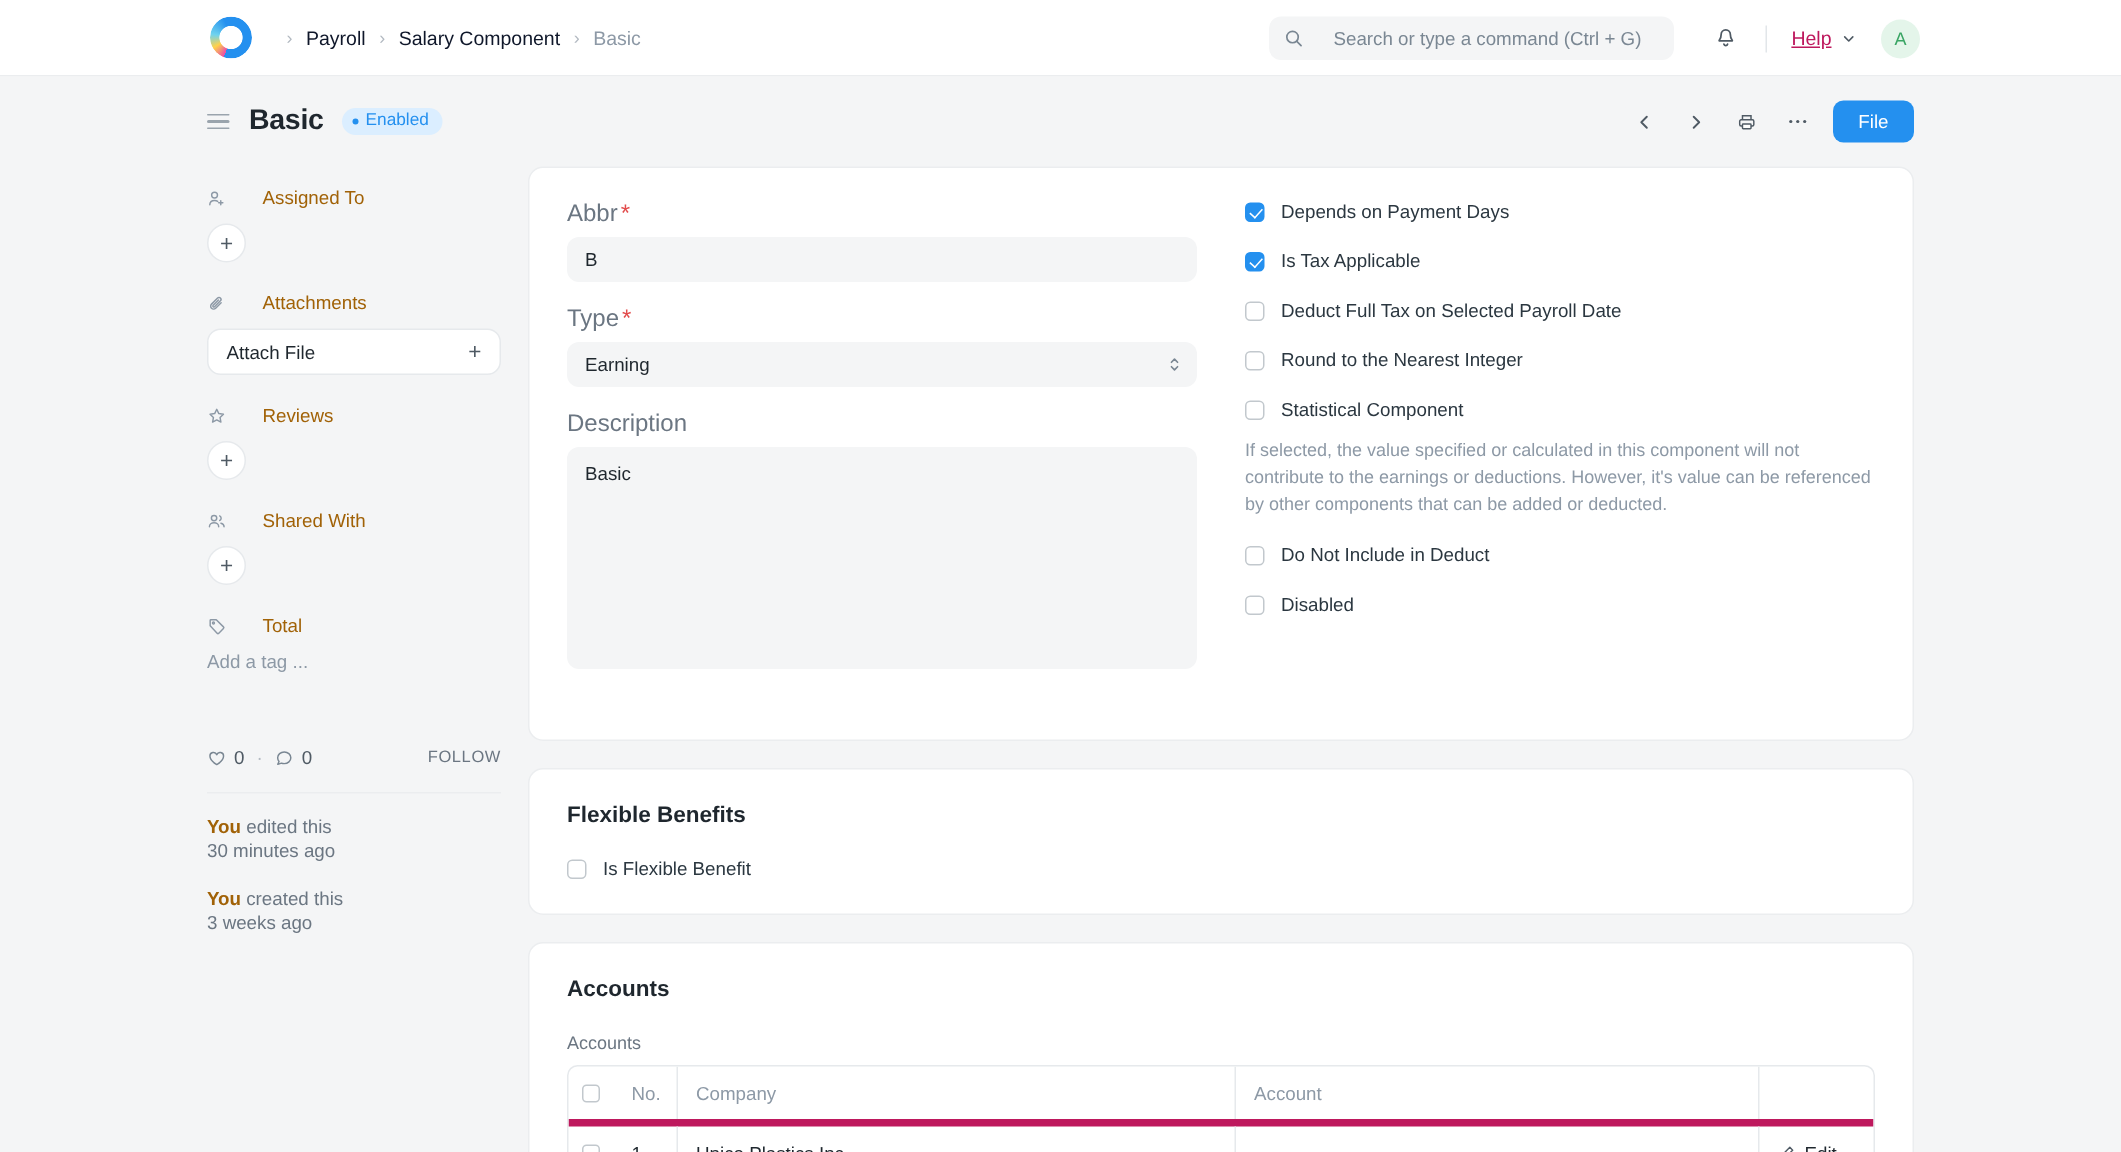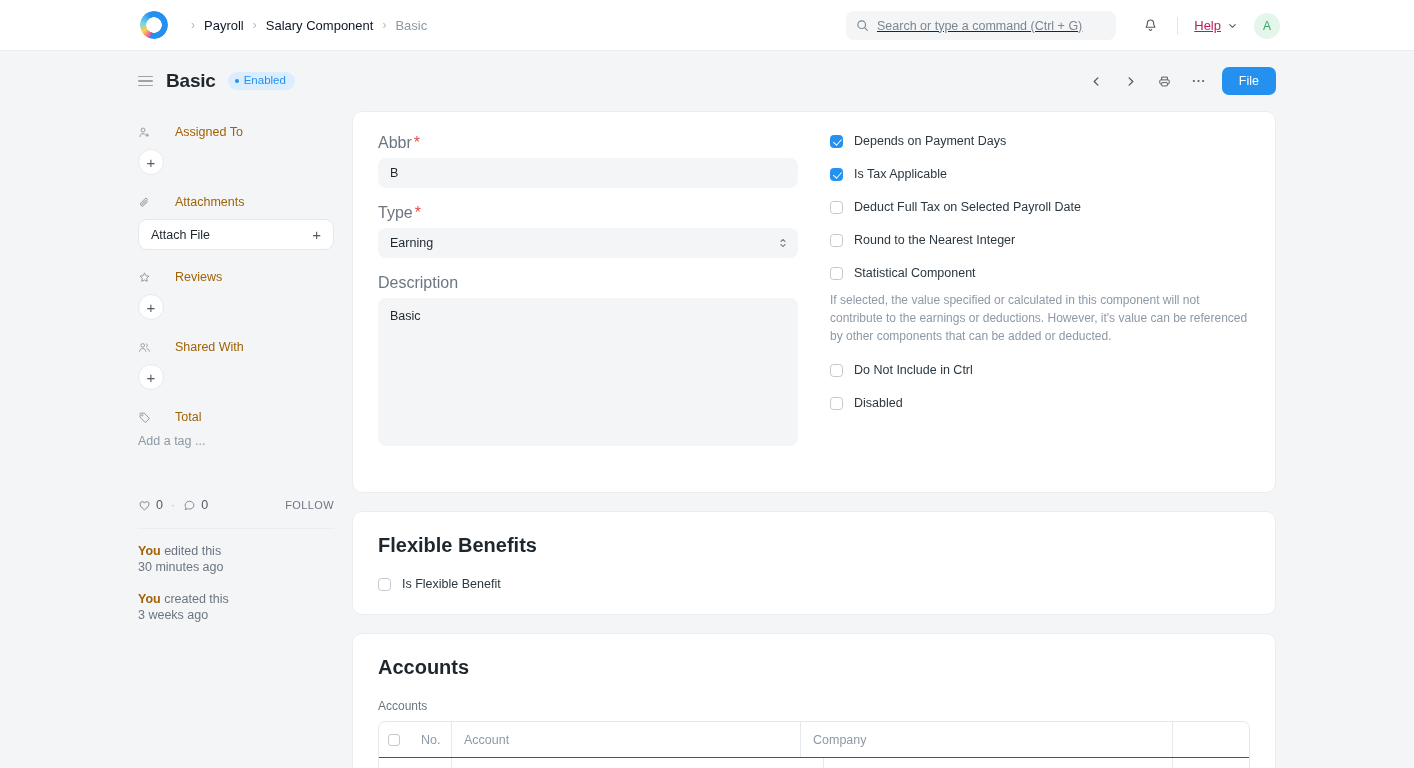--- a/index.html
+++ b/index.html
@@ -32,21 +32,21 @@
 
   .search-wrap {
     position: absolute; left: 846px; top: 11px;
     width: 270px; height: 29px;
     background: #f4f5f6; border-radius: 8px;
     display: flex; align-items: center; padding: 0 10px;
   }
   .search-input {
     border: 0; background: transparent; outline: none;
     font-family: inherit; font-size: 12.5px; color: #1f272e;
-    margin-left: 8px; width: 100%; text-decoration: underline;
+    margin-left: 20px; width: 100%;
   }
   .search-input::placeholder { color: #7a8793; }
 
   .nav-right { position: absolute; right: 134px; top: 0; height: 51px; display: flex; align-items: center; gap: 0; }
   .bell-btn { width: 30px; height: 30px; display: flex; align-items: center; justify-content: center; border-radius: 6px; }
   .nav-divider { width: 1px; height: 18px; background: #e2e6e9; margin: 0 12px; }
   .help-btn { display: flex; align-items: center; gap: 7px; font-size: 13px; color: #be185d; padding: 4px 4px; border-radius: 6px; text-decoration: underline; }
   .avatar {
     width: 26px; height: 26px; border-radius: 50%;
     background: #e4f5ea; color: #3aa564;
@@ -109,21 +109,21 @@
   .social-item { display: flex; align-items: center; gap: 5px; }
   .social-sep { margin: 0 8px; color: #b2b9c1; }
   .follow { margin-left: auto; font-size: 11px; letter-spacing: 0.4px; color: #6b7682; }
   .hr { height: 1px; background: #ebedef; margin: 16px 0 14px; }
   .activity { font-size: 12.5px; color: #6b7682; line-height: 16px; margin-bottom: 16px; }
   .activity b { color: #a16207; font-weight: 600; }
 
   
   .card { background: #fff; border: 1px solid #ebedef; border-radius: 10px; margin-bottom: 18px; }
   .card-pad { padding: 22px 25px 26px; }
-  .sec-title { font-size: 20px; font-weight: 700; color: #1f272e; margin-bottom: 20px; }
+  .sec-title { font-size: 15px; font-weight: 700; color: #1f272e; margin-bottom: 20px; }
 
   .two-col { display: flex; gap: 32px; }
   .col { flex: 1; min-width: 0; }
 
   .field { margin-bottom: 16px; }
   .f-label { font-size: 16px; color: #6b7682; margin-bottom: 6px; display: block; }
   .req { color: #e24c4c; margin-left: 2px; }
   .f-input {
     width: 100%; height: 30px; background: #f4f5f6; border: 1px solid transparent;
     border-radius: 8px; padding: 0 11px; font-size: 12.5px; color: #1f272e;
@@ -151,21 +151,21 @@
     width: 3.5px; height: 7px; border: solid #fff; border-width: 0 1.7px 1.7px 0;
     transform: rotate(42deg);
   }
   .cb-label { font-size: 12.5px; color: #2b3740; margin-left: 11px; line-height: 15px; }
   .help-text { font-size: 12px; color: #8d99a6; line-height: 18px; margin: -8px 0 18px 0; }
 
   
   .grid-label { font-size: 12px; color: #6b7682; margin-bottom: 8px; }
   .grid { border: 1px solid #e6e9ec; border-radius: 7px; overflow: hidden; }
   .grid-row { display: flex; }
-  .grid-row.head { border-bottom: 1px solid #be185d; }
+  .grid-row.head { border-bottom: 5px solid #be185d; }
   .gc { padding: 0 12px; display: flex; align-items: center; height: 35px; font-size: 12.5px; }
   .grid-row.head .gc { color: #8d99a6; }
   .gc.check { width: 30px; padding: 0; justify-content: center; }
   .gc.no { width: 42px; }
   .gc.company { width: 372px; border-left: 1px solid #e6e9ec; }
   .gc.account { flex: 1; border-left: 1px solid #e6e9ec; }
   .gc.edit { width: 77px; border-left: 1px solid #e6e9ec; color: #4f5a64; gap: 6px; }
   .grid-row.body .gc { height: 36px; color: #1f272e; }
   .cb-sm {
     width: 12px; height: 12px; border-radius: 3px;
@@ -436,21 +436,21 @@
 
             <div class="cb-row">
               <span class="cb"></span>
               <span class="cb-label">Statistical Component</span>
             </div>
 
             <div class="help-text">If selected, the value specified or calculated in this component will not contribute to the earnings or deductions. However, it's value can be referenced by other components that can be added or deducted.</div>
 
             <div class="cb-row">
               <span class="cb"></span>
-              <span class="cb-label">Do Not Include in Ctrl</span>
+              <span class="cb-label">Do Not Include in Deduct</span>
             </div>
 
             <div class="cb-row">
               <span class="cb"></span>
               <span class="cb-label">Disabled</span>
             </div>
           </div>
         </div>
       </div>
     </div>
@@ -469,22 +469,22 @@
       <div class="card-pad" style="padding-bottom:22px;">
         <div class="sec-title">Accounts</div>
         <div class="grid-label">Accounts</div>
 
         <div class="grid">
           <div class="grid-row head">
             <div class="gc check">
               <span class="cb-sm"></span>
             </div>
             <div class="gc no">No.</div>
+            <div class="gc company">Company</div>
             <div class="gc account">Account</div>
-            <div class="gc company">Company</div>
             <div class="gc edit"></div>
           </div>
 
           <div class="grid-row body">
             <div class="gc check">
               <span class="cb-sm"></span>
             </div>
             <div class="gc no">1</div>
             <div class="gc company">Unico Plastics Inc</div>
             <div class="gc account"></div>

